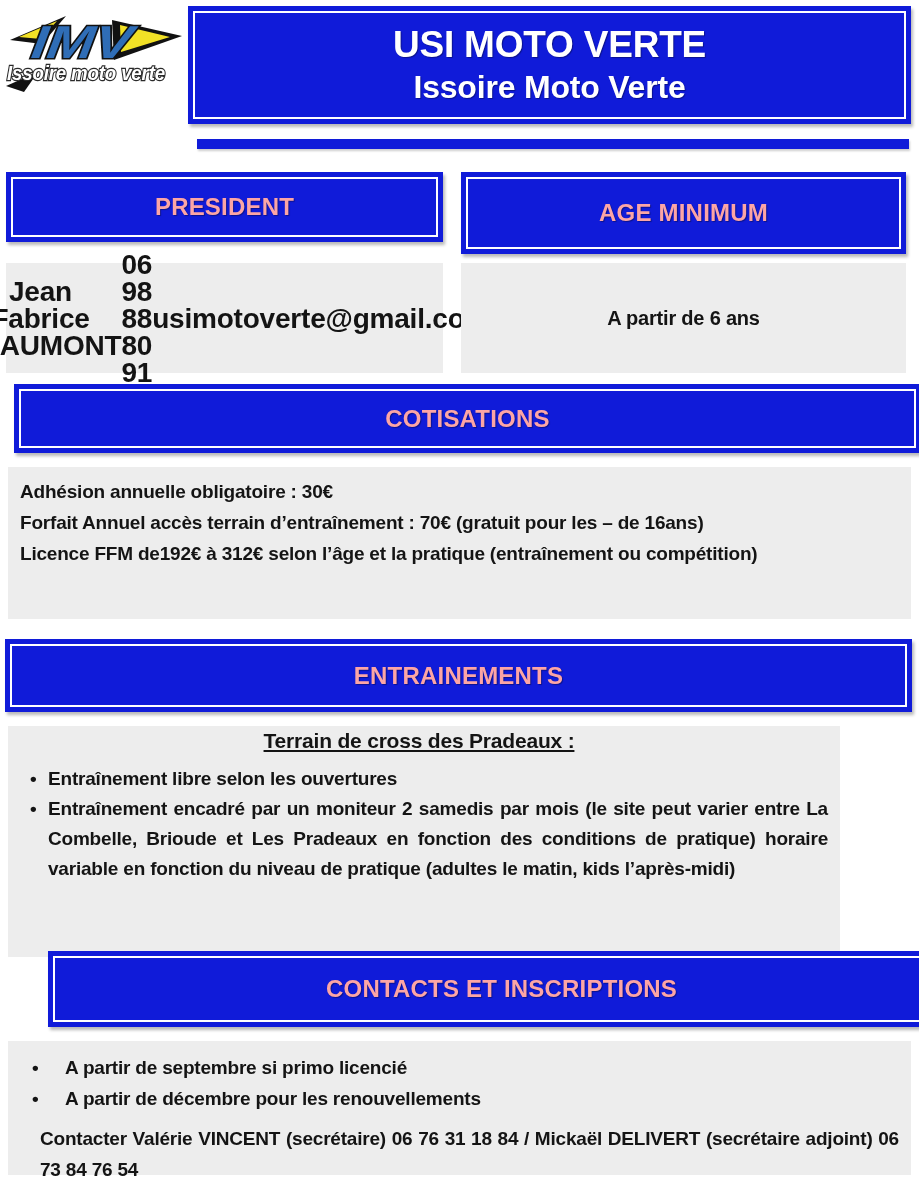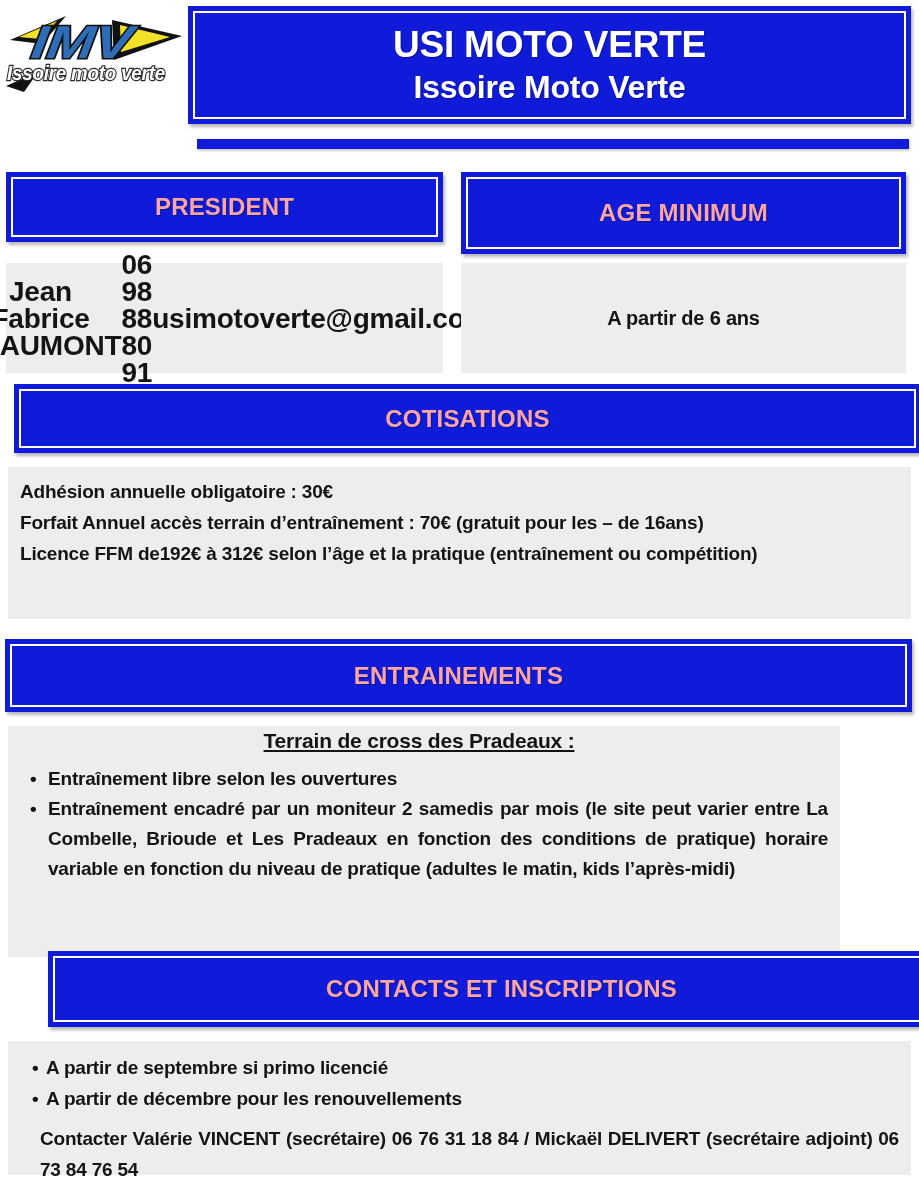--- a/index.html
+++ b/index.html
@@ -51,21 +51,21 @@
   .contacts-body{left:8px;top:1041px;width:903px;height:134px;padding:11px 12px 0 0;font-size:19px;line-height:31px;}
 
   .justify{text-align:justify;text-align-last:left;}
 
   .ent-subtitle{text-align:center;font-size:21px;text-decoration:underline;margin-bottom:8px;}
 
   ul.bullets{list-style:none;}
   ul.bullets li{position:relative;text-align:justify;text-align-last:left;}
   .ent-body ul.bullets li{padding-left:40px;padding-right:2px;}
   .ent-body ul.bullets li::before{content:"\2022";position:absolute;left:22px;top:0;}
-  .contacts-body ul.bullets li{padding-left:38px;}
+  .contacts-body ul.bullets li{padding-left:57px;}
   .contacts-body ul.bullets li::before{content:"\2022";position:absolute;left:24px;top:0;}
   .contacts-note{padding-left:32px;margin-top:9px;}
 
   
   .logo{position:absolute;left:2px;top:4px;width:182px;height:112px;}
   .logo svg{width:100%;height:100%;}
 </style>
 </head>
 <body>
 

